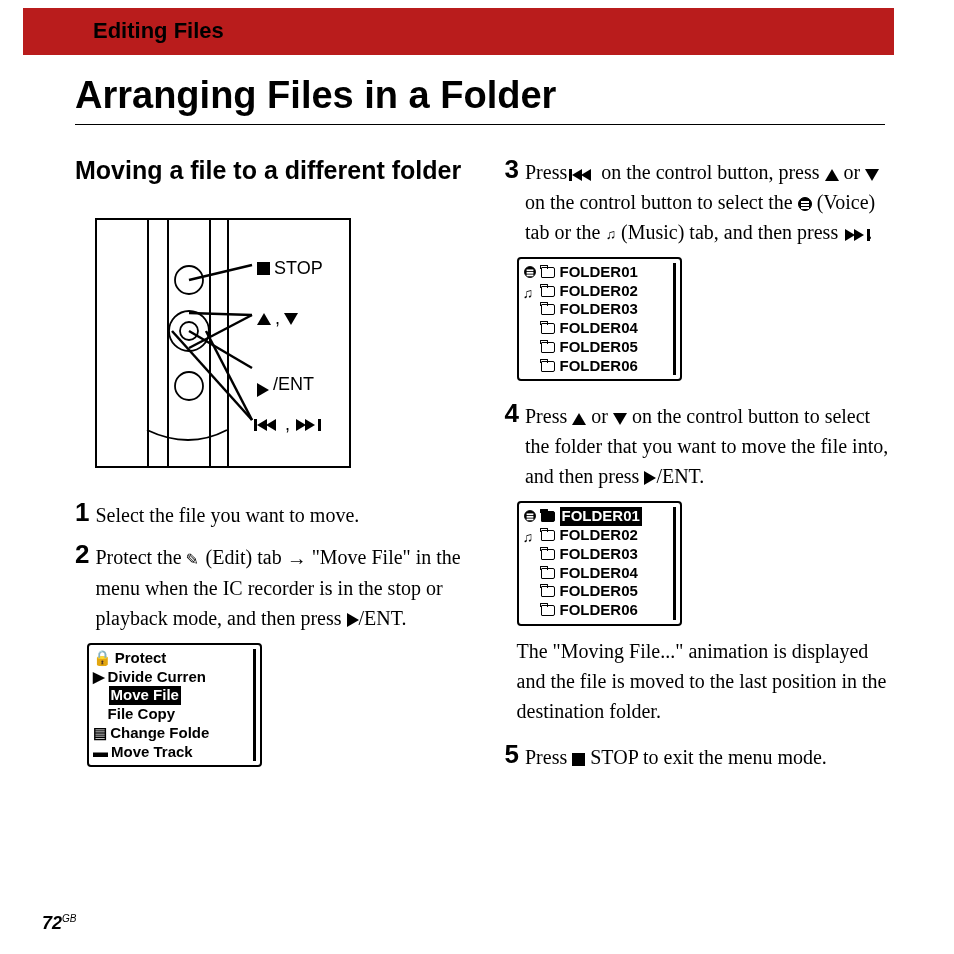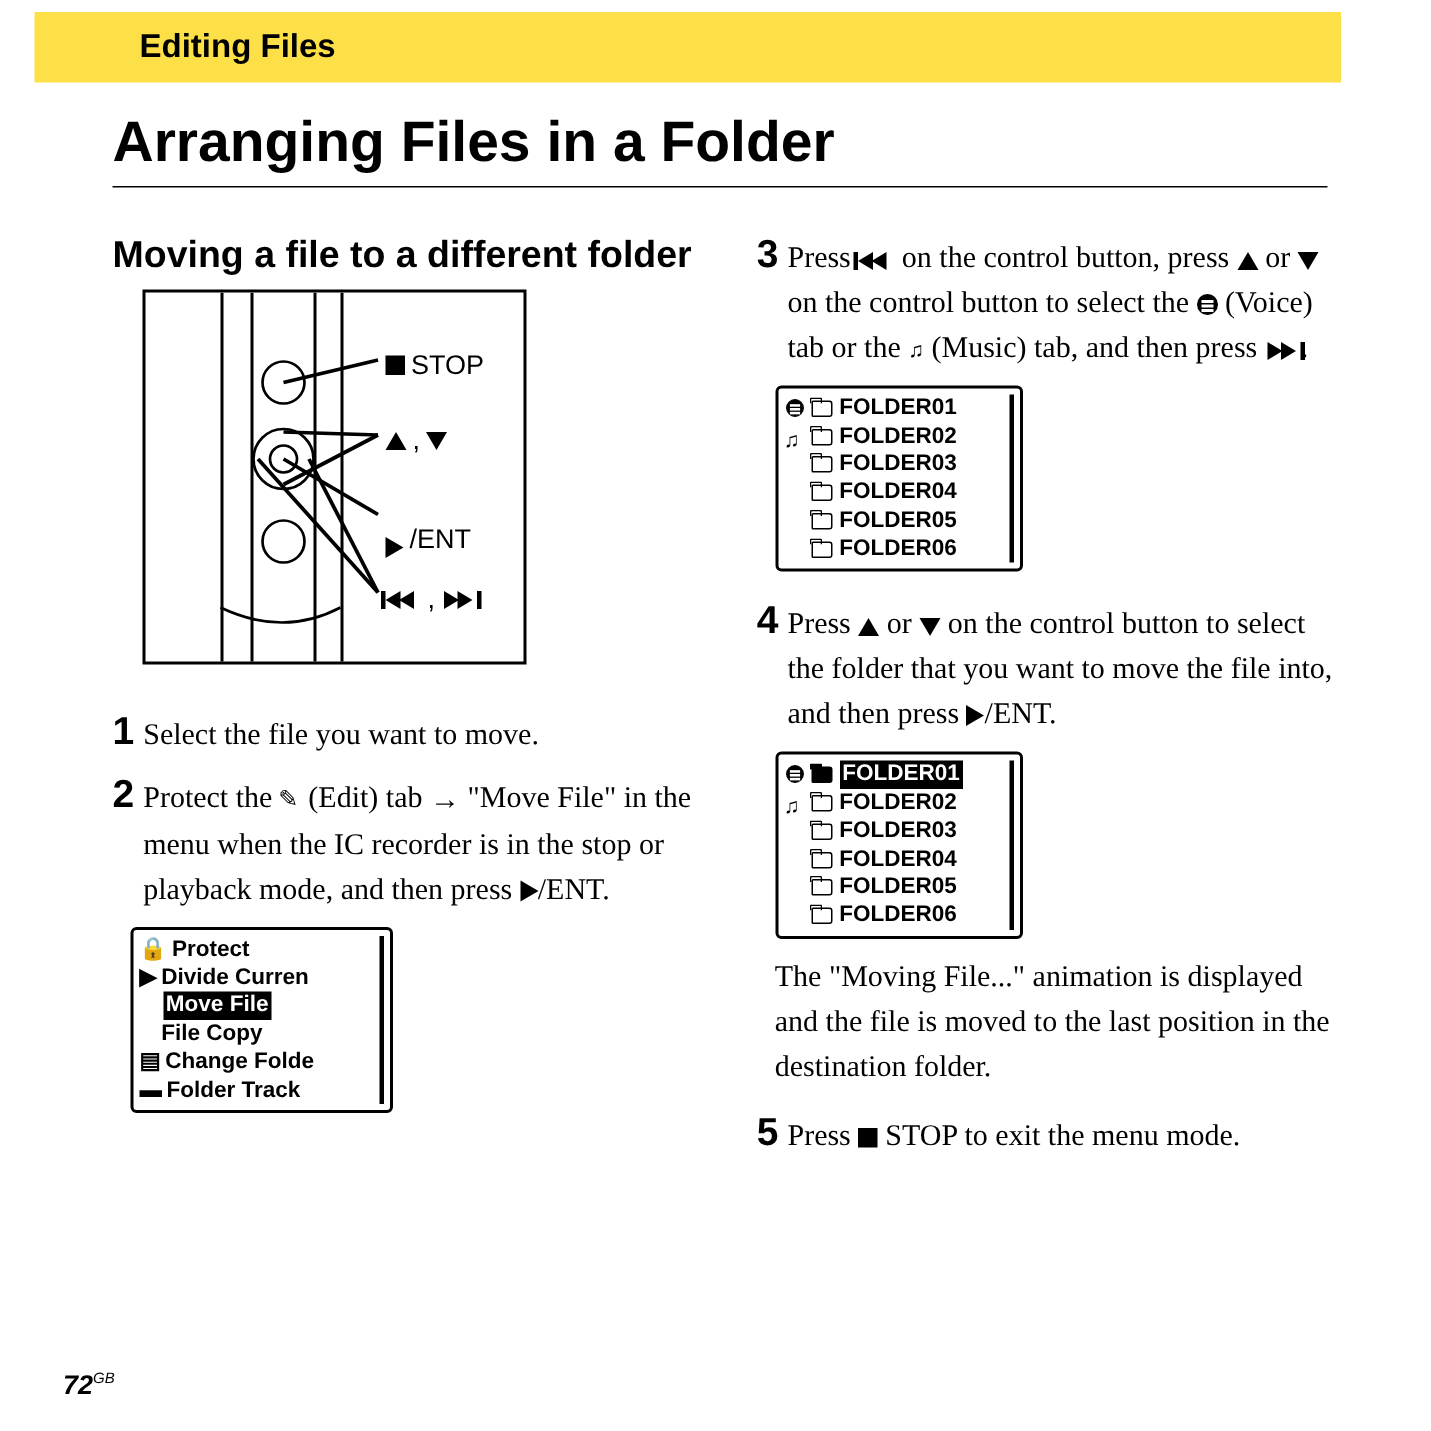--- a/index.html
+++ b/index.html
@@ -9,21 +9,21 @@
     width: 954px;
     height: 954px;
     font-family: Georgia, 'Times New Roman', serif;
     font-size: 20px;
     line-height: 1.4;
     color: #000;
     background: #fff;
     position: relative;
   }
   .header-bar {
-    background: #fde047;
+    background: #b91c1c;
     padding: 8px 0 8px 70px;
     margin: 8px 60px 0 23px;
   }
   .header-title {
     font-family: Arial, Helvetica, sans-serif;
     font-weight: bold;
     font-size: 22px;
   }
   .page-title {
     font-family: Liberation Sans, sans-serif;
@@ -41,21 +41,21 @@
   }
   .col {
     flex: 1;
     min-width: 0;
   }
   .subheading {
     font-family: Arial, Helvetica, sans-serif;
     font-weight: bold;
     font-size: 25px;
     line-height: 1.2;
-    margin-bottom: 8px;
+    margin-bottom: 33px;
   }
   .diagram-box {
     border: 2px solid #000;
     width: 256px;
     height: 250px;
     margin: 0 0 30px 20px;
     position: relative;
     overflow: hidden;
   }
   .step {
@@ -308,21 +308,21 @@
         <div class="row">
             <span style="visibility:hidden">▶</span>
             <span>File Copy</span>
           </div>
         <div class="row">
             <span>▤</span>
             <span>Change Folde</span>
           </div>
         <div class="row">
             <span>▬</span>
-            <span>Folder Track</span>
+            <span>Move Track</span>
           </div>
       </div>
     </div>
 
   </div>
 
   <div class="col">
 
     <div class="step">
       <div class="step-num">3</div>

